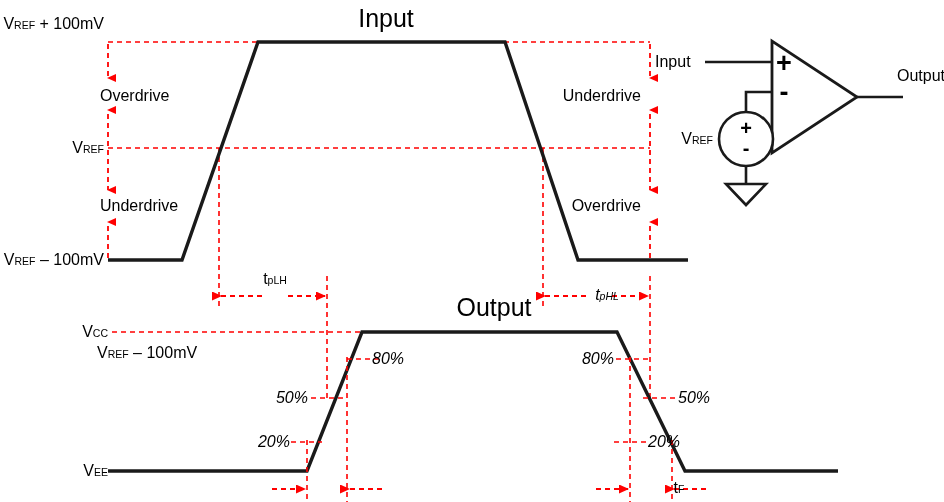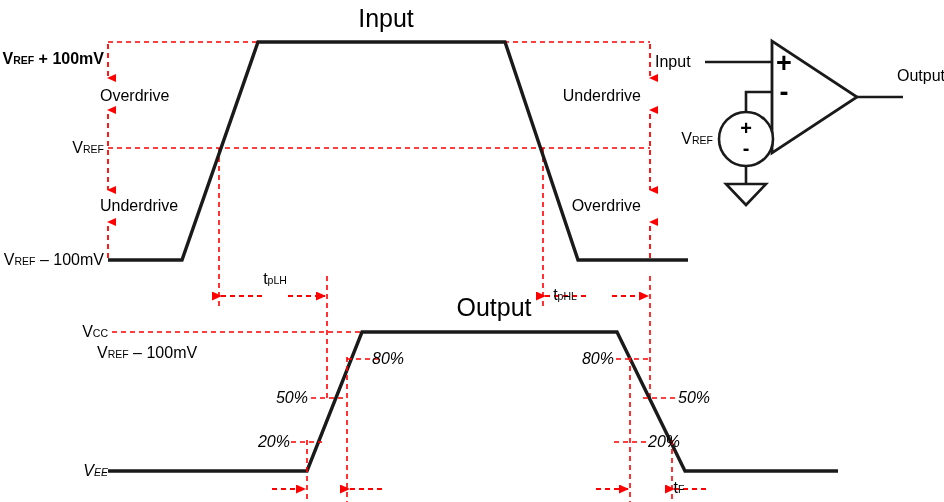--- a/index.html
+++ b/index.html
@@ -116,21 +116,21 @@
       <path d="M772,92 L746,92 L746,112"></path>
       <circle cx="746" cy="139" r="27" fill="#ffffff" stroke="#1a1a1a" stroke-width="2.6"></circle>
       <line x1="746" y1="166" x2="746" y2="184"></line>
       <path d="M726,184 L766,184 L746,205 Z" fill="#ffffff" stroke="#1a1a1a" stroke-width="2.6"></path>
     </g>
   </svg>
 
   <div class="lbl title anchor-c" style="left:386px;top:6px;">Input</div>
   <div class="lbl title anchor-c" style="left:494px;top:295px;">Output</div>
 
-  <div class="lbl axlabel anchor-r" style="left:104px;top:51px;font-weight:bold;">
+  <div class="lbl axlabel anchor-r" style="left:104px;top:16px;">
     <span>V</span><span class="sub">REF</span><span> + 100mV</span>
   </div>
 
   <div class="lbl axlabel anchor-r" style="left:104px;top:140px;">
     <span>V</span><span class="sub">REF</span><span></span>
   </div>
 
   <div class="lbl axlabel anchor-r" style="left:104px;top:252px;">
     <span>V</span><span class="sub">REF</span><span> – 100mV</span>
   </div>
@@ -139,36 +139,36 @@
   <div class="lbl axlabel" style="left:100px;top:198px;">Underdrive</div>
   <div class="lbl axlabel anchor-r" style="left:641px;top:88px;">Underdrive</div>
   <div class="lbl axlabel anchor-r" style="left:641px;top:198px;">Overdrive</div>
 
   <div class="lbl axlabel anchor-r" style="left:108px;top:324px;text-align:right;">
     <span>V</span><span class="sub">CC</span>
   </div>
   <div class="lbl axlabel" style="left:97px;top:345px;">
     <span>V</span><span class="sub">REF</span><span> – 100mV</span>
   </div>
-  <div class="lbl axlabel anchor-r" style="left:108px;top:463px;font-style:italic;">
+  <div class="lbl axlabel anchor-r" style="left:108px;top:463px;">
     <span>V</span><span class="sub">EE</span>
   </div>
 
   <div class="lbl pct" style="left:372px;top:351px;">80%</div>
   <div class="lbl pct anchor-r" style="left:308px;top:390px;">50%</div>
   <div class="lbl pct anchor-r" style="left:290px;top:434px;">20%</div>
 
   <div class="lbl pct anchor-r" style="left:614px;top:351px;">80%</div>
   <div class="lbl pct" style="left:678px;top:390px;">50%</div>
   <div class="lbl pct" style="left:648px;top:434px;">20%</div>
 
   <div class="lbl tlabel anchor-c" style="left:275px;top:271px;">
     <span>t</span><span class="sub">pLH</span>
   </div>
-  <div class="lbl tlabel anchor-c" style="left:565px;top:287px;">
+  <div class="lbl tlabel anchor-c" style="left:607px;top:287px;font-style:italic;">
     <span>t</span><span class="sub">pHL</span>
   </div>
   <div class="lbl tlabel anchor-c" style="left:327px;top:480px;margin-top:40px;">
     <span>t</span><span class="sub">R</span>
   </div>
   <div class="lbl tlabel anchor-c" style="left:679px;top:480px;">
     <span>t</span><span class="sub">F</span>
   </div>
 
   <div class="lbl ckt" style="left:655px;top:54px;">Input</div>

